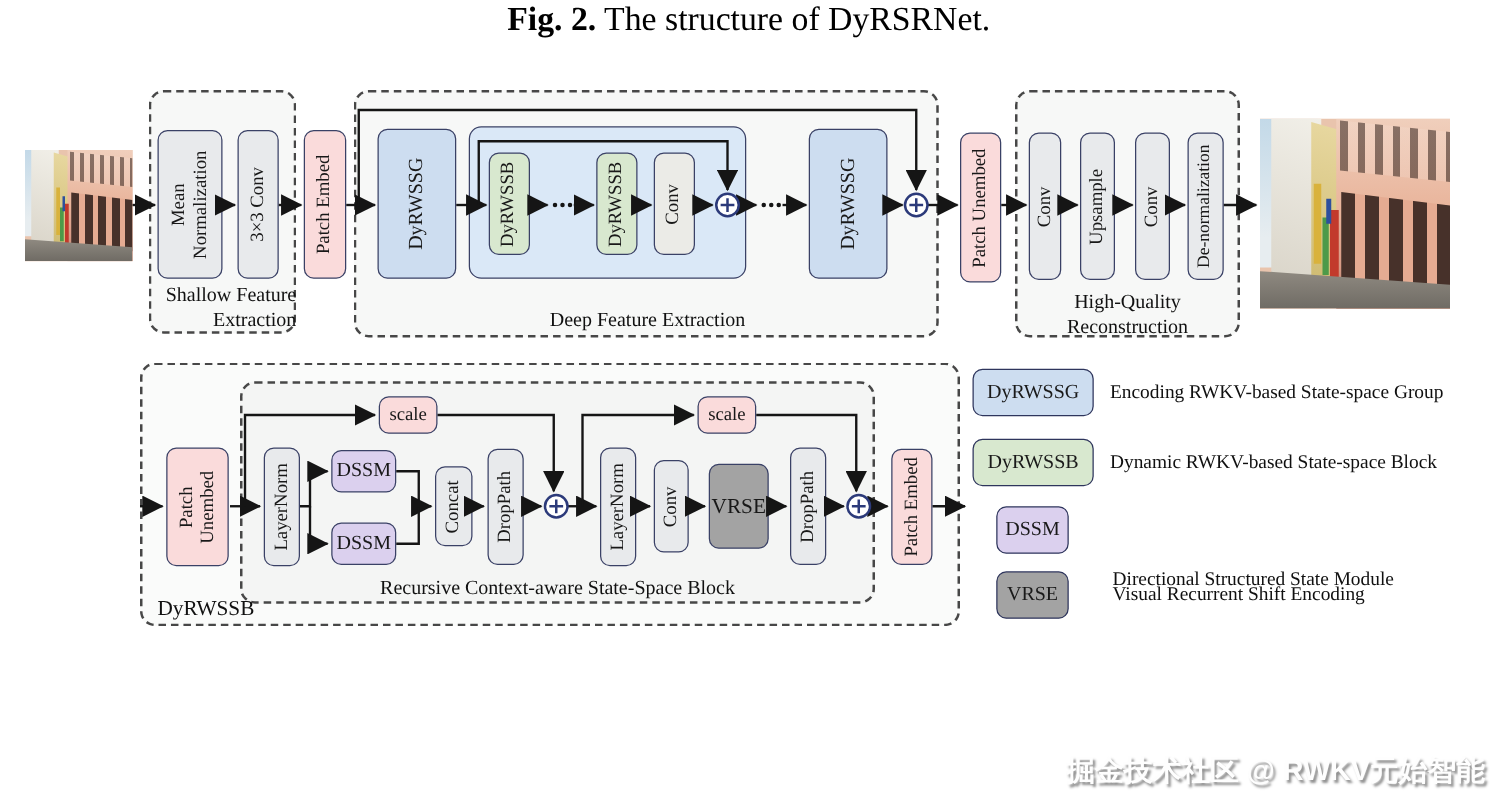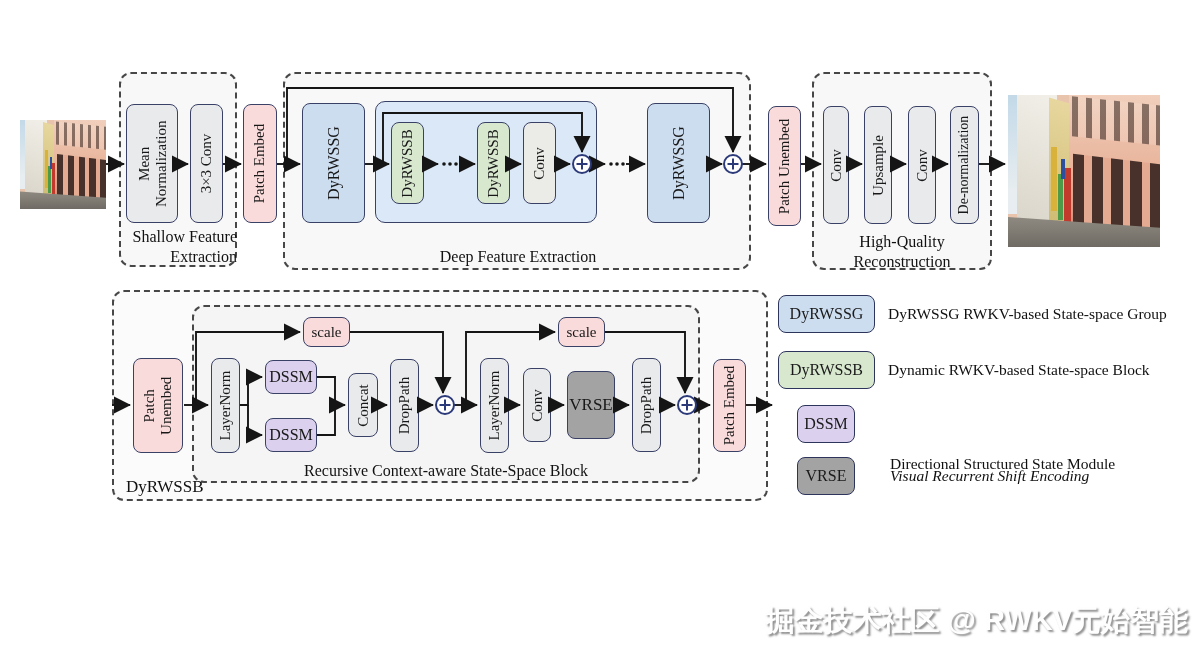--- a/index.html
+++ b/index.html
@@ -28,21 +28,21 @@
   #wires{position:absolute;left:0;top:0;z-index:5;pointer-events:none;}
   
   .lg-box{position:absolute;box-sizing:border-box;border:1.7px solid #2e355c;border-radius:8px;
           display:flex;align-items:center;justify-content:center;font-size:16px;z-index:3;}
   .lg-desc{position:absolute;font-size:15.5px;color:#101010;z-index:3;white-space:nowrap;}
   
   #caption{position:absolute;left:0;top:549;width:100%;text-align:center;font-size:27px;color:#000;}
   #caption .cap-b{font-weight:bold;}
   
   #watermark{position:absolute;right:10px;top:601px;font-family:"Liberation Sans",sans-serif;
-             font-size:29px;font-weight:bold;color:#fefefe;text-shadow:2px 2px 2px #8f8f8f;z-index:6;}
+             font-size:23px;font-weight:bold;color:#fefefe;text-shadow:2px 2px 2px #8f8f8f;z-index:6;}
   
   .photo{position:absolute;overflow:hidden;background:#e9c4ad;z-index:2;}
   .photo>div{position:absolute;}
   .p-sky{left:0;top:0;width:30%;height:78%;background:linear-gradient(180deg,#c3d9e8 0%,#e7edf0 80%);}
   .p-far{left:6%;top:0;width:26%;height:100%;background:linear-gradient(180deg,#f1efe8,#d9d4c8);transform:skewY(22deg);transform-origin:top right;}
   .p-mid{left:27%;top:4%;width:16%;height:92%;background:linear-gradient(180deg,#e7d79f,#cdb96e);transform:skewY(16deg);}
   .p-main{left:40%;top:0;width:62%;height:100%;background:linear-gradient(180deg,#f0cfbc 0%,#e9b49b 48%,#d89a85 78%,#a97464 100%);}
   .p-win{left:42%;top:4%;width:58%;height:26%;background:repeating-linear-gradient(90deg,rgba(50,35,30,.55) 0 7%,rgba(245,225,215,.25) 7% 16%);transform:skewY(6deg);}
   .p-doors{left:43%;top:42%;width:57%;height:46%;background:repeating-linear-gradient(90deg,#47312a 0 13%,#e5ab92 13% 22%);transform:skewY(7deg);}
   .p-c1{left:28.5%;top:34%;width:4%;height:42%;background:#d9b23c;}
@@ -247,30 +247,31 @@
       <circle cx="445" cy="405" r="9"></circle>
       <path d="M439.5,405 L450.5,405 M445,399.5 L445,410.5"></path>
       <circle cx="687" cy="405" r="9"></circle>
       <path d="M681.5,405 L692.5,405 M687,399.5 L687,410.5"></path>
     </g>
   </svg>
 
   <div class="lg-box blue" style="left:778px;top:295px;width:97px;height:38px;">
       <span>DyRWSSG</span>
     </div>
-  <div class="lg-desc" style="left:888px;top:305px;">DyRWSSG RWKV-based State-space Group</div>
+  <div class="lg-desc" style="left:888px;top:305px;">Encoding RWKV-based State-space Group</div>
   <div class="lg-box green" style="left:778px;top:351px;width:97px;height:38px;">
       <span>DyRWSSB</span>
     </div>
   <div class="lg-desc" style="left:888px;top:361px;">Dynamic RWKV-based State-space Block</div>
   <div class="lg-box purple" style="left:797px;top:405px;width:58px;height:38px;">
       <span>DSSM</span>
     </div>
   <div class="lg-desc" style="left:890px;top:415px;margin-top:40px;">Directional Structured State Module</div>
   <div class="lg-box yellow" style="left:797px;top:457px;width:58px;height:38px;">
       <span>VRSE</span>
     </div>
-  <div class="lg-desc" style="left:890px;top:467px;font-style:italic;">Visual Recurrent Shift Encoding</div>
-
+  <div class="lg-desc" style="left:890px;top:467px;">Visual Recurrent Shift Encoding</div>
+
+  <div id="caption"><span class="cap-b">Fig. 2.</span><span> The structure of DyRSRNet.</span></div>
 
   <div id="watermark">掘金技术社区 @ RWKV元始智能</div>
 
 </div>
 
 </body></html>

